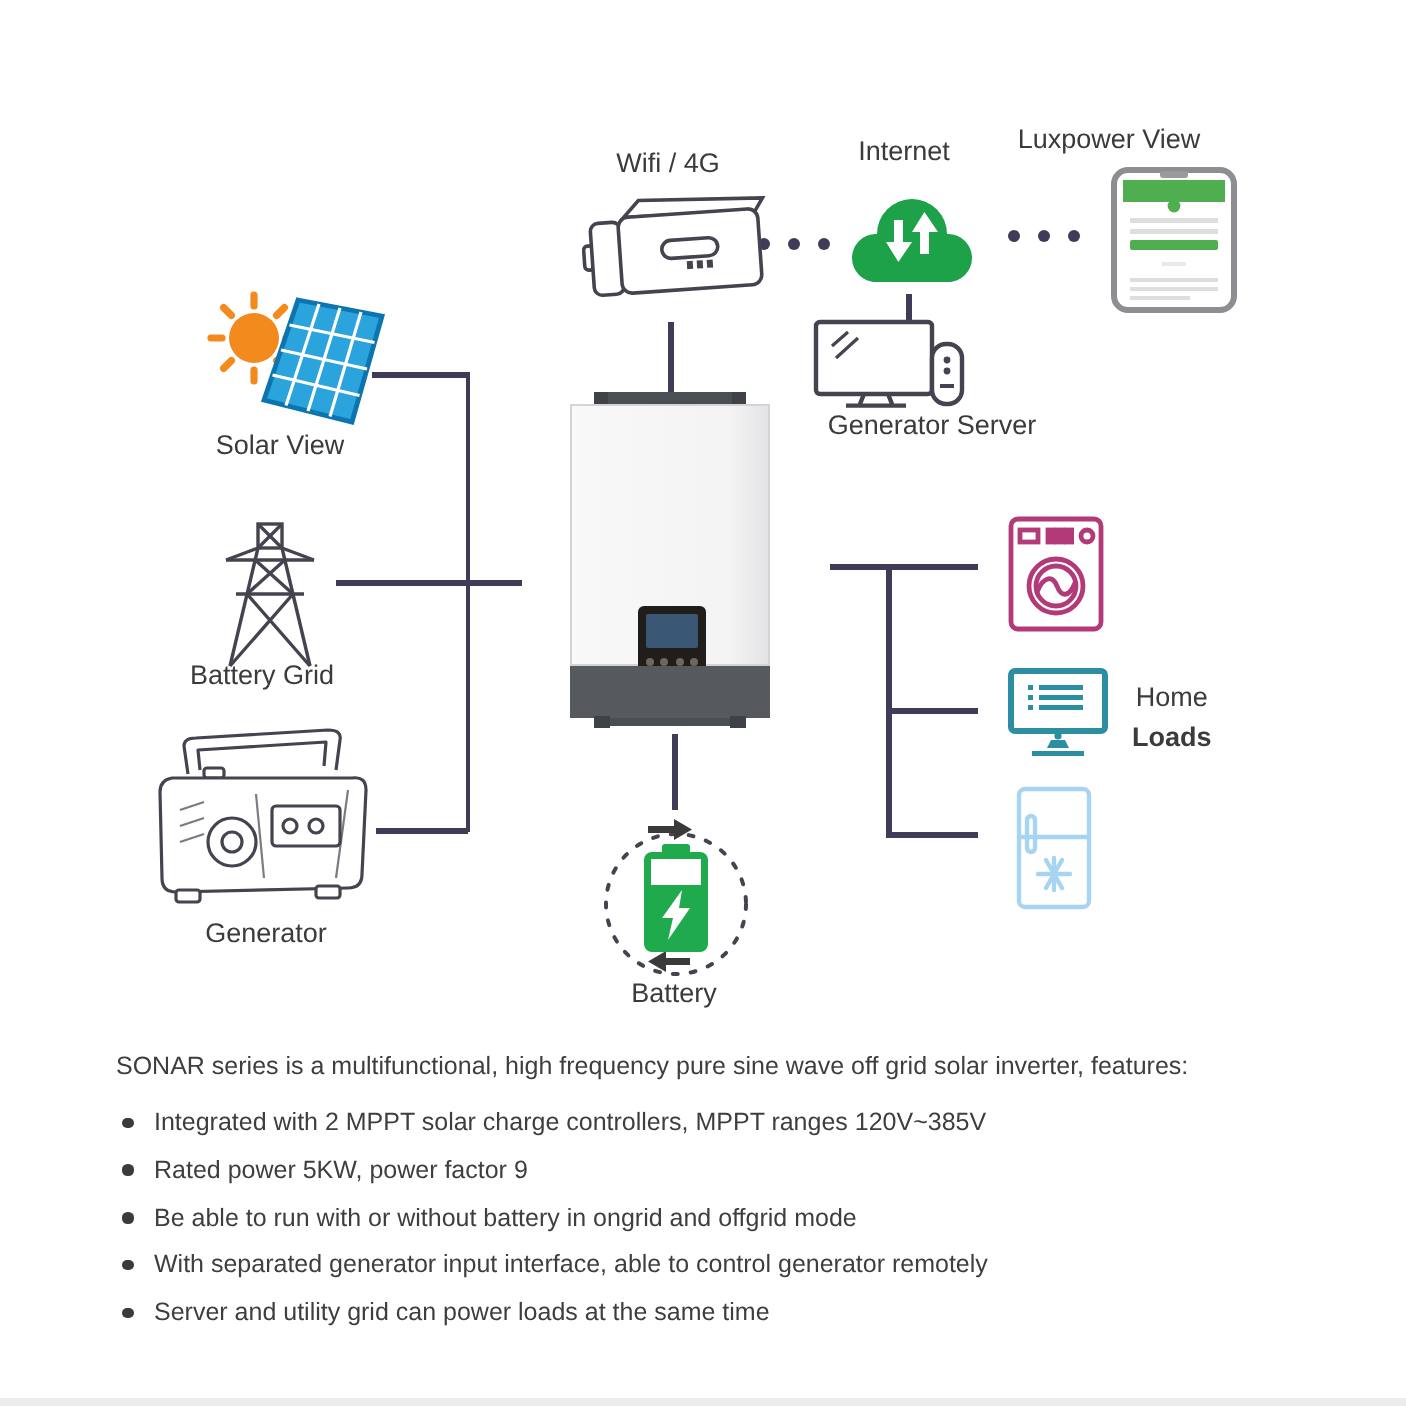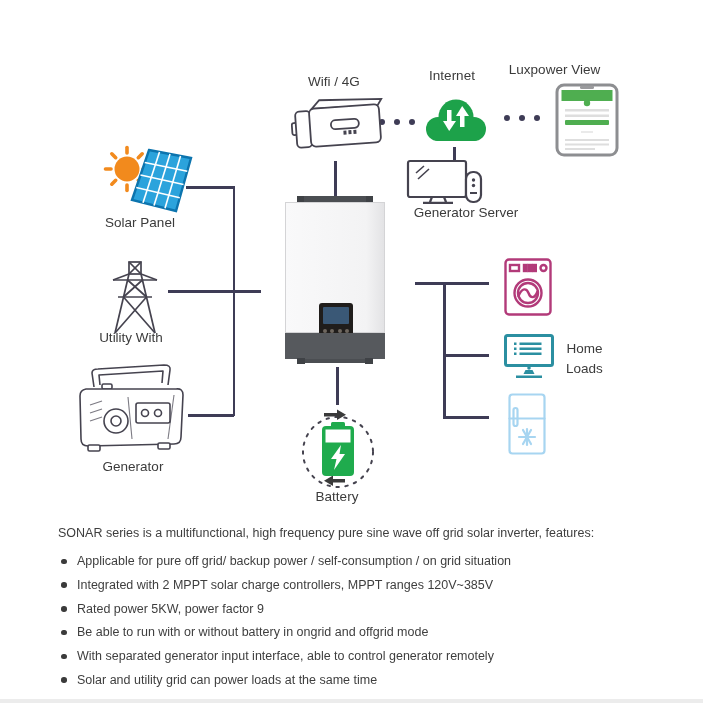--- a/index.html
+++ b/index.html
@@ -13,21 +13,21 @@
   #title { left:58px; top:10px; font-size:25px; letter-spacing:.2px; color:#3b3b3b; display:flex; }
   #title .tnum { }
   #title .ttext { margin-left:24px; }
   
   .ln { position:absolute; background:var(--connector-line,#3e3c56); }
   .dotrow { position:absolute; display:flex; gap:9px; }
   .dotrow i { width:6px; height:6px; border-radius:50%; background:var(--connector-line,#3e3c56); }
   
   .lbl { position:absolute; font-size:13.5px; color:#3b3b3b; text-align:center; white-space:nowrap; }
   .lbl.left { text-align:center; }
-  .lbl .ln2 { display:block; margin-top:5px; }
+  .lbl .ln2 { display:block; margin-top:5px;font-weight:bold; }
   
   .navy-st { stroke:var(--icon-outline,#45434f); fill:none; }
   .navy-st-w { stroke:var(--icon-outline,#45434f); fill:#fff; }
   .navy-f { fill:var(--icon-outline,#45434f); }
   .green-f { fill:var(--cloud-green,#1da24a); }
   .bgreen-f { fill:var(--battery-green,#1fab4d); }
   .sun-f { fill:var(--sun-orange,#f28a1d); }
   .sun-st { stroke:var(--sun-orange,#f28a1d); }
   .panel-f { fill:var(--panel-blue,#2ba3dc); stroke:var(--panel-frame,#0c74ae); }
   .washer-st { stroke:var(--washer-magenta,#b23a79); fill:none; }
@@ -158,40 +158,40 @@
     <polygon class="panel-f" stroke-width="2.4" points="20,3 62,11 47,64 3,53"></polygon>
     <g stroke="#ffffff" stroke-width="1.6">
       <line x1="30.5" y1="5" x2="14" y2="55.75"></line>
         <line x1="41" y1="7" x2="25" y2="58.5"></line>
         <line x1="51.5" y1="9" x2="36" y2="61.25"></line>
       <line x1="15.75" y1="15.5" x2="58.25" y2="24.25"></line>
         <line x1="11.5" y1="28" x2="54.5" y2="37.5"></line>
         <line x1="7.25" y1="40.5" x2="50.75" y2="50.75"></line>
     </g>
   </svg>
-  <div class="lbl" style="left:90px;top:215px;width:100px">Solar Panel</div>
+  <div class="lbl" style="left:90px;top:215px;width:100px">Solar View</div>
 
   <svg class="abs" style="left:105px;top:259px" width="60" height="76" viewBox="0 0 60 76">
     <g class="navy-st" stroke-width="1.7">
       <rect x="24" y="3" width="12" height="12" fill="none"></rect>
       <line x1="24" y1="3" x2="36" y2="15"></line>
         <line x1="36" y1="3" x2="24" y2="15"></line>
       <line x1="8" y1="21" x2="52" y2="21"></line>
       <line x1="24" y1="15" x2="8" y2="21"></line>
         <line x1="36" y1="15" x2="52" y2="21"></line>
       <line x1="24" y1="15" x2="10" y2="74"></line>
         <line x1="36" y1="15" x2="50" y2="74"></line>
       <line x1="13" y1="38" x2="47" y2="38"></line>
       <line x1="22.6" y1="21" x2="41.5" y2="38"></line>
         <line x1="37.4" y1="21" x2="18.5" y2="38"></line>
       <line x1="18.5" y1="38" x2="50" y2="74"></line>
         <line x1="41.5" y1="38" x2="10" y2="74"></line>
     </g>
   </svg>
-  <div class="lbl" style="left:81px;top:330px;width:100px">Utility With</div>
+  <div class="lbl" style="left:81px;top:330px;width:100px">Battery Grid</div>
 
   <svg class="abs" style="left:76px;top:361px" width="112" height="94" viewBox="0 0 112 94">
     <g class="navy-st-w" stroke-width="1.6" stroke-linejoin="round">
       <path d="M18,26 L16,12 Q16,8 22,8 L88,4 Q95,4 94,9 L92,24" fill="#fff"></path>
       <path d="M24,24 L23,14 L87,10 L86,22" fill="none"></path>
       <rect x="26" y="23" width="10" height="5" rx="1.5"></rect>
       <path d="M10,28 Q4,29 4,35 L5,78 Q5,85 12,85 L98,83 Q105,83 105,76 L107,34 Q107,27 100,28 Z"></path>
       <rect x="12" y="84" width="12" height="6" rx="1.5"></rect>
       <rect x="82" y="82" width="12" height="6" rx="1.5"></rect>
       <circle cx="40" cy="60" r="12" fill="none"></circle>
@@ -282,22 +282,21 @@
       <line x1="19" y1="36" x2="19" y2="52"></line>
     </g>
   </svg>
   <div class="lbl left" style="left:566px;top:341px">
     <span>Home</span>
     <span class="ln2">Loads</span>
   </div>
 
   <div id="intro" class="abs">SONAR series is a multifunctional, high frequency pure sine wave off grid solar inverter, features:</div>
   <ul id="bullets" class="abs">
-    <li>Applicable for pure off grid/ backup power / self-consumption / on grid situation</li>
     <li>Integrated with 2 MPPT solar charge controllers, MPPT ranges 120V~385V</li>
     <li>Rated power 5KW, power factor 9</li>
     <li>Be able to run with or without battery in ongrid and offgrid mode</li>
     <li>With separated generator input interface, able to control generator remotely</li>
-    <li>Solar and utility grid can power loads at the same time</li>
+    <li>Server and utility grid can power loads at the same time</li>
   </ul>
 
   <div id="footstrip" class="abs"></div>
 </div>
 
 </body></html>

